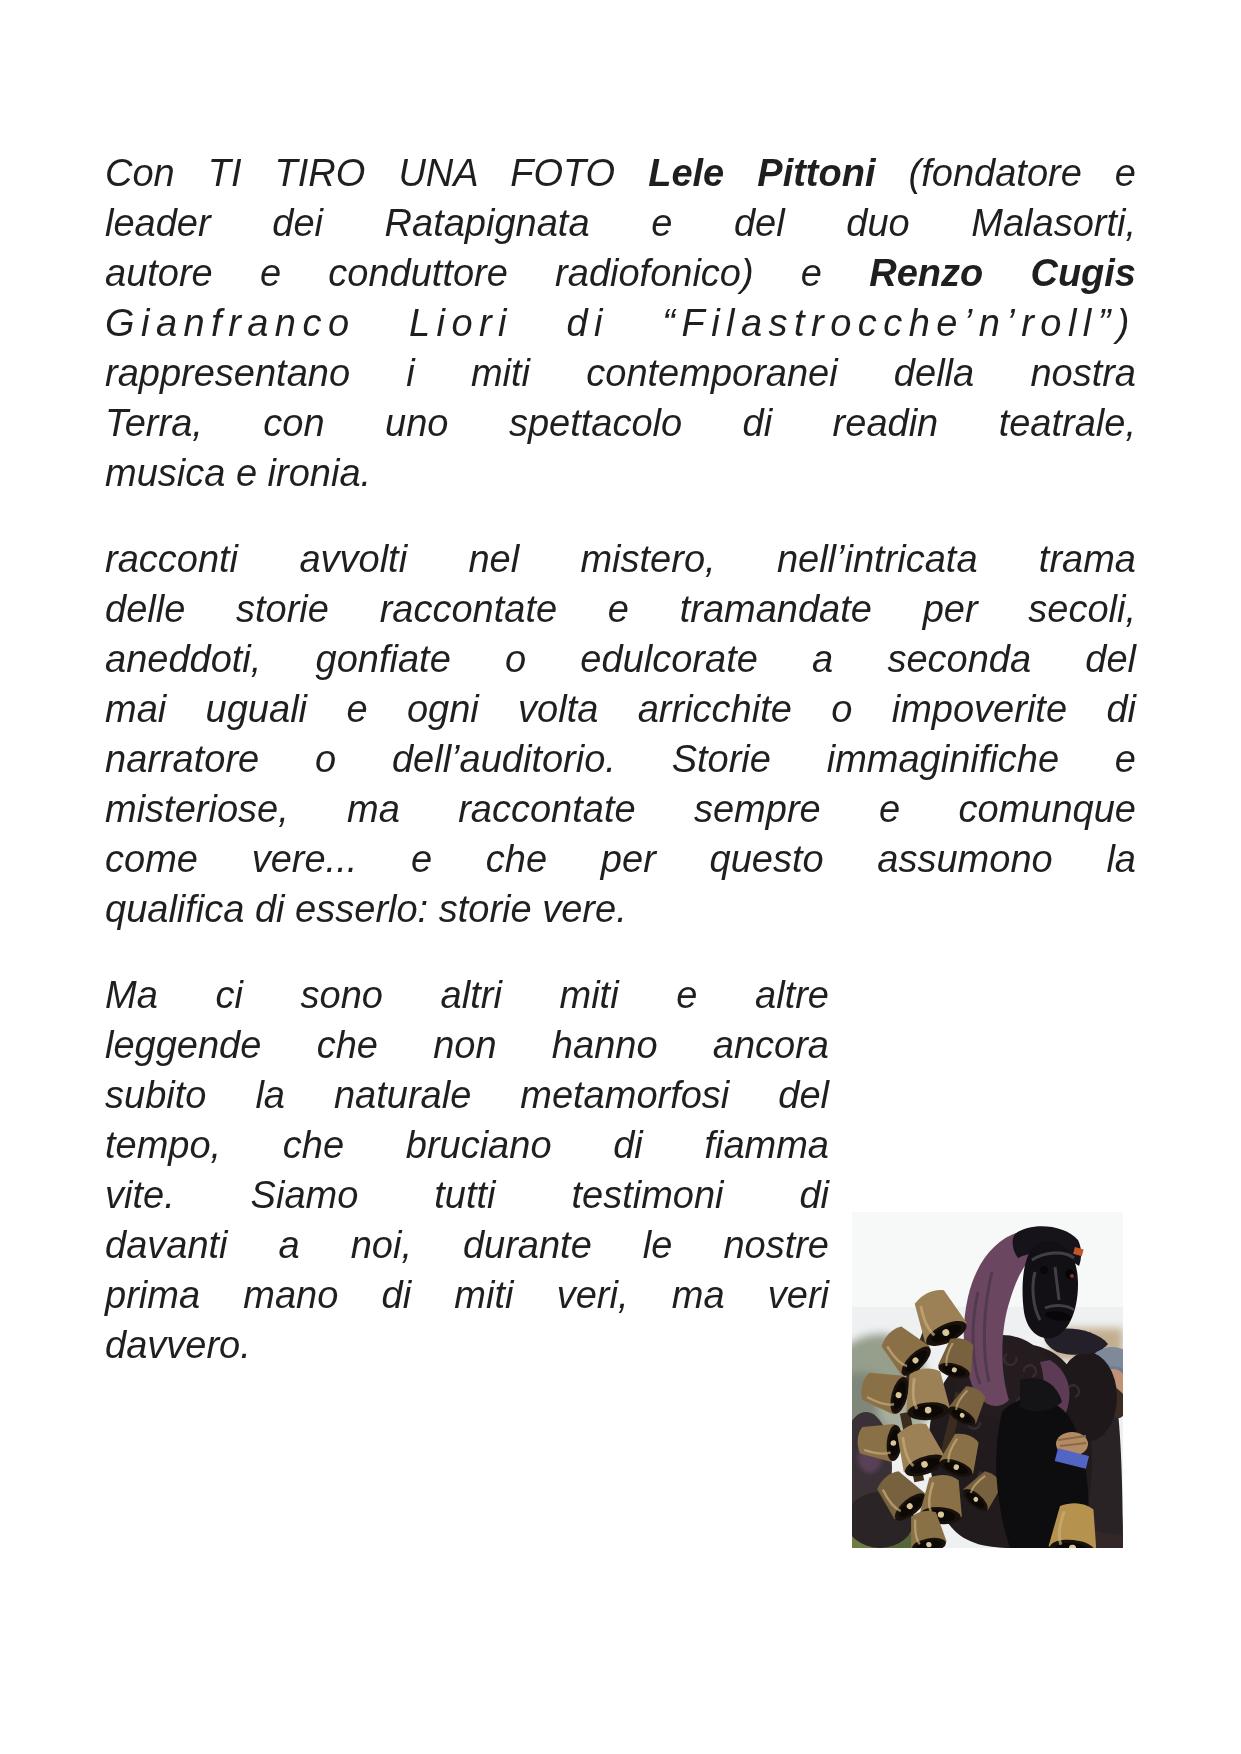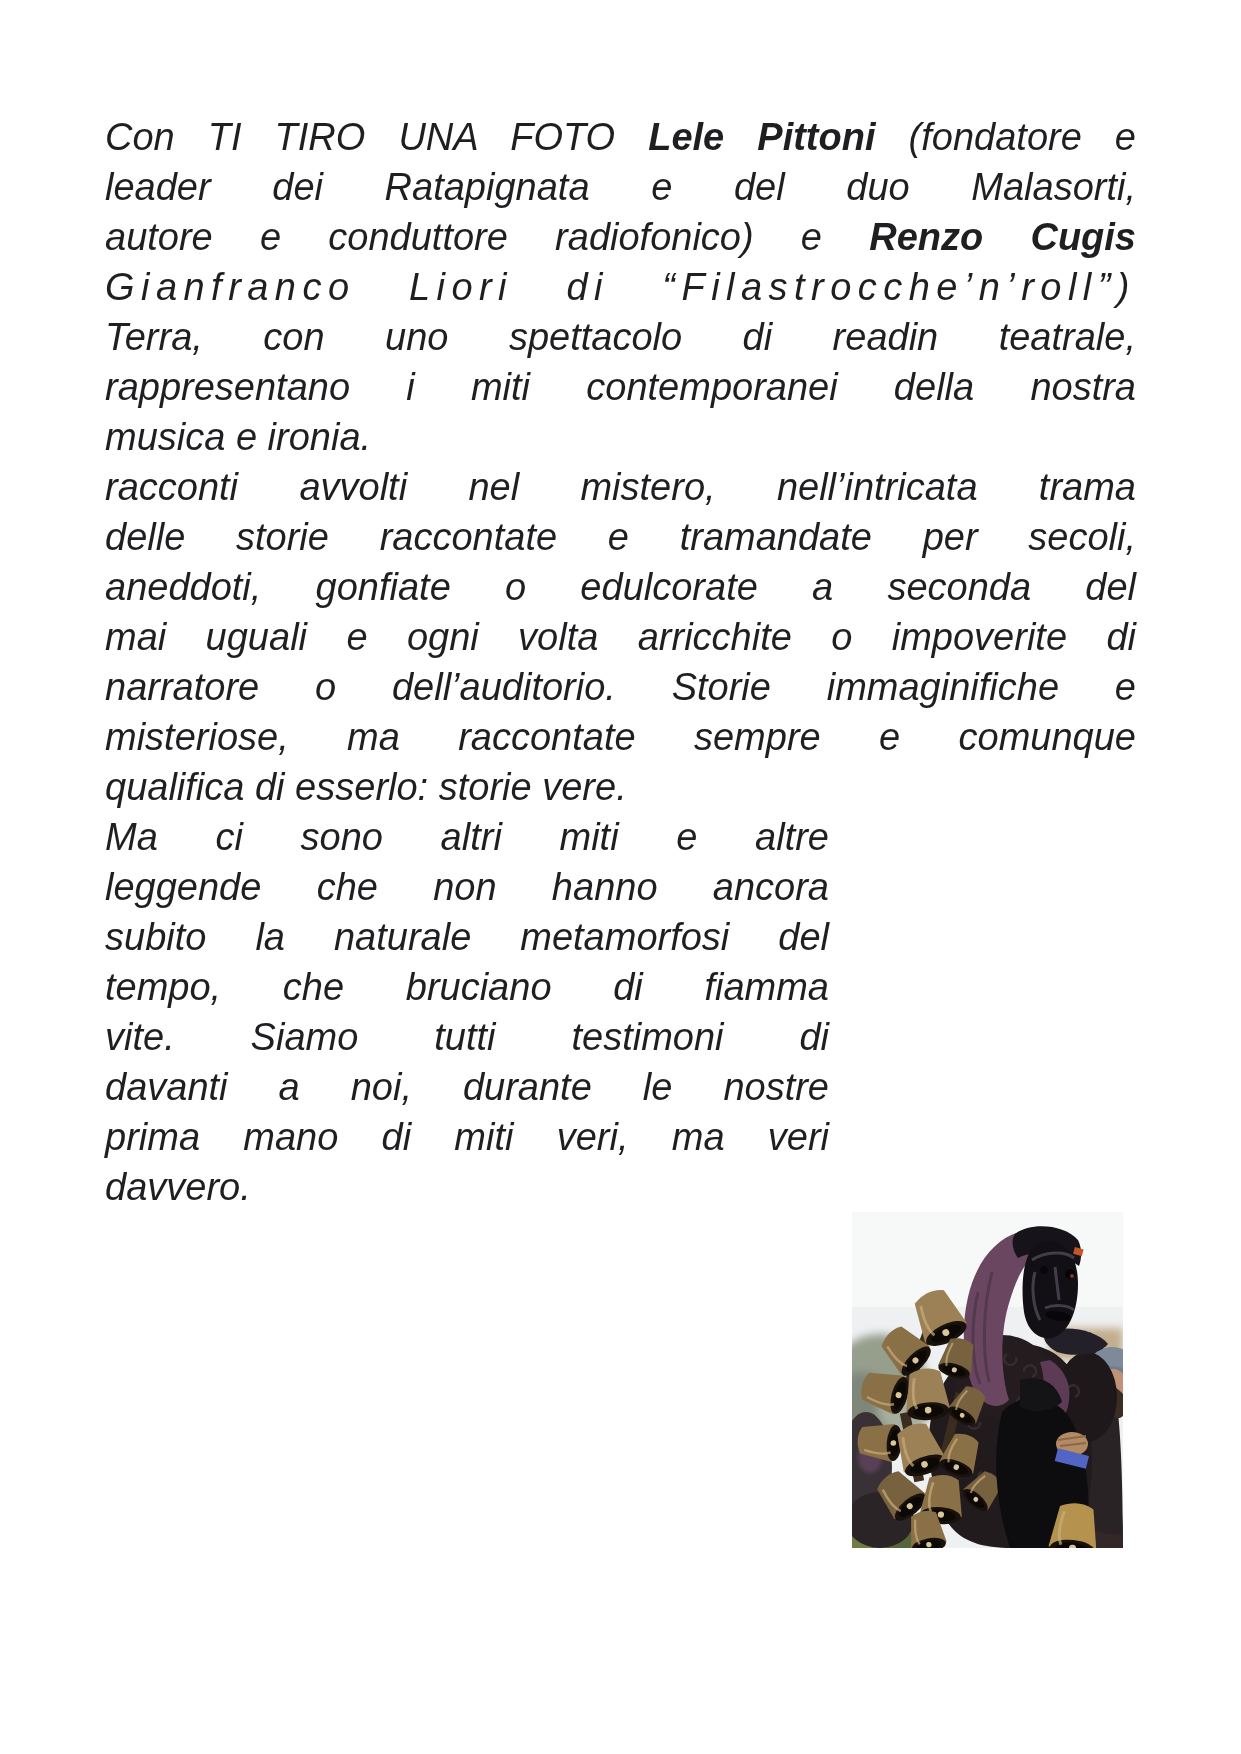--- a/index.html
+++ b/index.html
@@ -8,21 +8,21 @@
     font-family:"Liberation Sans","DejaVu Sans",sans-serif;
     -webkit-font-smoothing:antialiased;
   }
   .page{position:absolute;inset:0;background:#ffffff;overflow:hidden;}
 
   
   .article{
     position:absolute;left:105px;top:112px;width:1031px;
     font-style:italic;font-size:38px;line-height:50px;color:#1f1f22;
   }
-  .para{width:100%;}
+  .para{width:100%;margin-top:36px;}
   .para.narrow{width:724px;}
   .line{text-align:justify;text-align-last:justify;}
   .line.last{text-align-last:left;}
   .line.spread{letter-spacing:0.17em;}
   .line b{font-weight:700;}
 
   
   .photo{
     position:absolute;left:852px;top:1212px;width:271px;height:336px;
     overflow:hidden;
@@ -33,31 +33,32 @@
 <body>
 
 <div class="page">
 
   <div class="article">
       <div class="para">
         <div class="line"><span>Con TI TIRO UNA FOTO </span><b>Lele Pittoni</b><span> (fondatore e</span></div>
         <div class="line"><span>leader dei Ratapignata e del duo Malasorti,</span></div>
         <div class="line"><span>autore e conduttore radiofonico) e </span><b>Renzo Cugis</b></div>
         <div class="line spread"><span>Gianfranco Liori di “Filastrocche’n’roll”)</span></div>
+        <div class="line"><span>rappresentano i miti contemporanei della nostra</span></div>
         <div class="line"><span>Terra, con uno spettacolo di readin teatrale,</span></div>
-        <div class="line"><span>rappresentano i miti contemporanei della nostra</span></div>
         <div class="line last"><span>musica e ironia.</span></div>
       </div>
       <div class="para">
         <div class="line"><span>racconti avvolti nel mistero, nell’intricata trama</span></div>
         <div class="line"><span>delle storie raccontate e tramandate per secoli,</span></div>
         <div class="line"><span>aneddoti, gonfiate o edulcorate a seconda del</span></div>
         <div class="line"><span>mai uguali e ogni volta arricchite o impoverite di</span></div>
         <div class="line"><span>narratore o dell’auditorio. Storie immaginifiche e</span></div>
         <div class="line"><span>misteriose, ma raccontate sempre e comunque</span></div>
+        <div class="line"><span>come vere... e che per questo assumono la</span></div>
         <div class="line last"><span>qualifica di esserlo: storie vere.</span></div>
       </div>
       <div class="para narrow">
         <div class="line"><span>Ma ci sono altri miti e altre</span></div>
         <div class="line"><span>leggende che non hanno ancora</span></div>
         <div class="line"><span>subito la naturale metamorfosi del</span></div>
         <div class="line"><span>tempo, che bruciano di fiamma</span></div>
         <div class="line"><span>vite. Siamo tutti testimoni di</span></div>
         <div class="line"><span>davanti a noi, durante le nostre</span></div>
         <div class="line"><span>prima mano di miti veri, ma veri</span></div>

